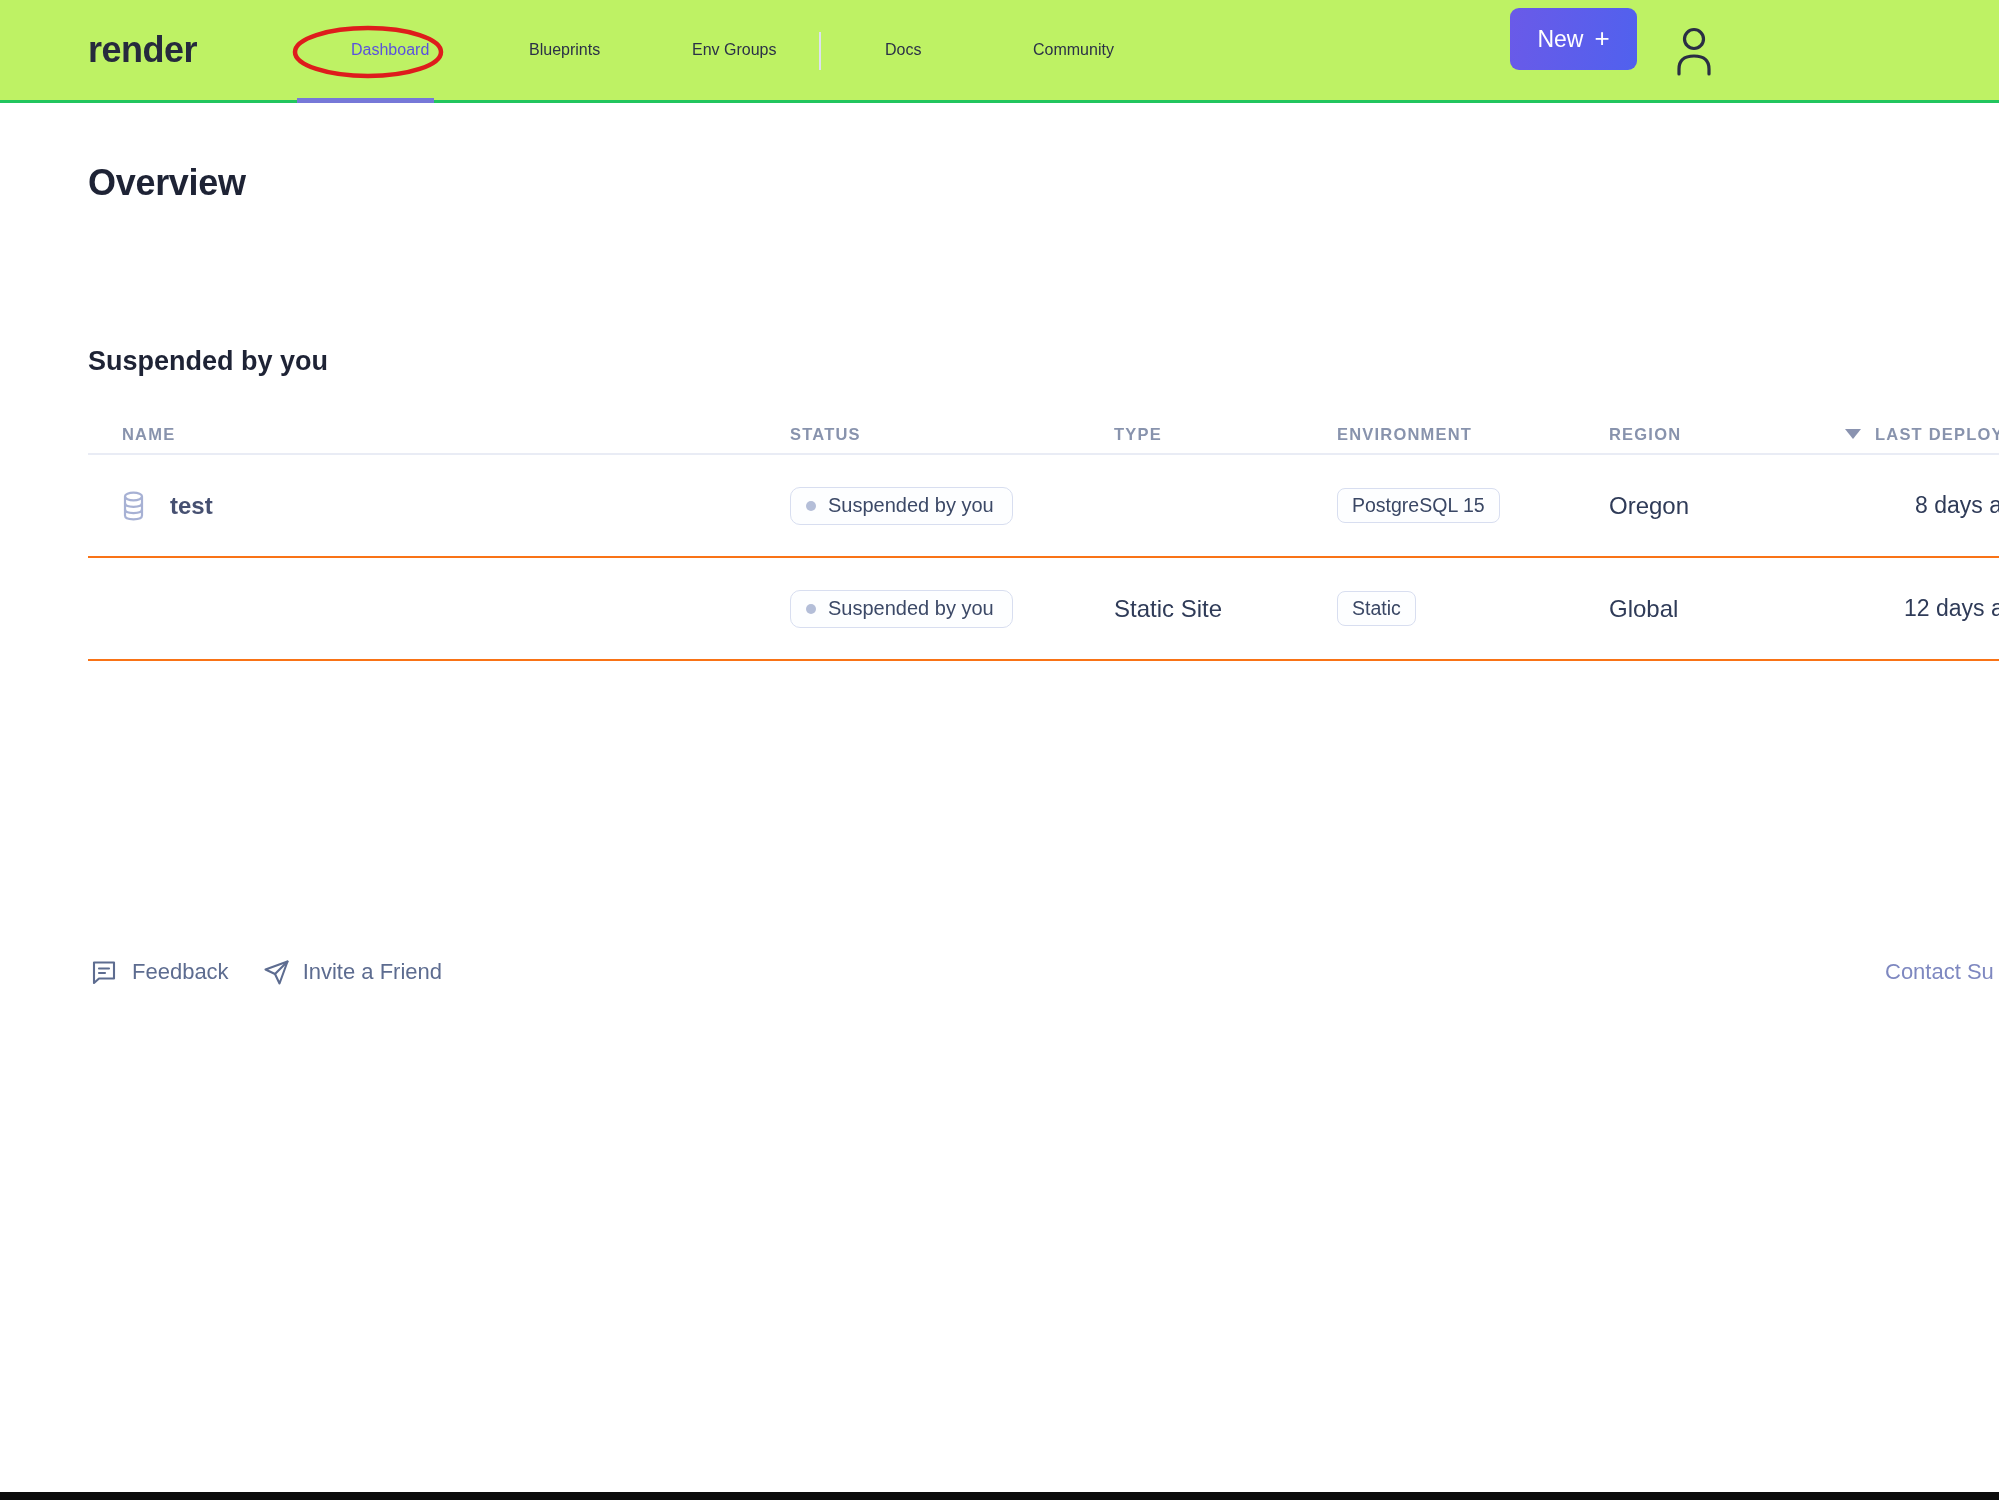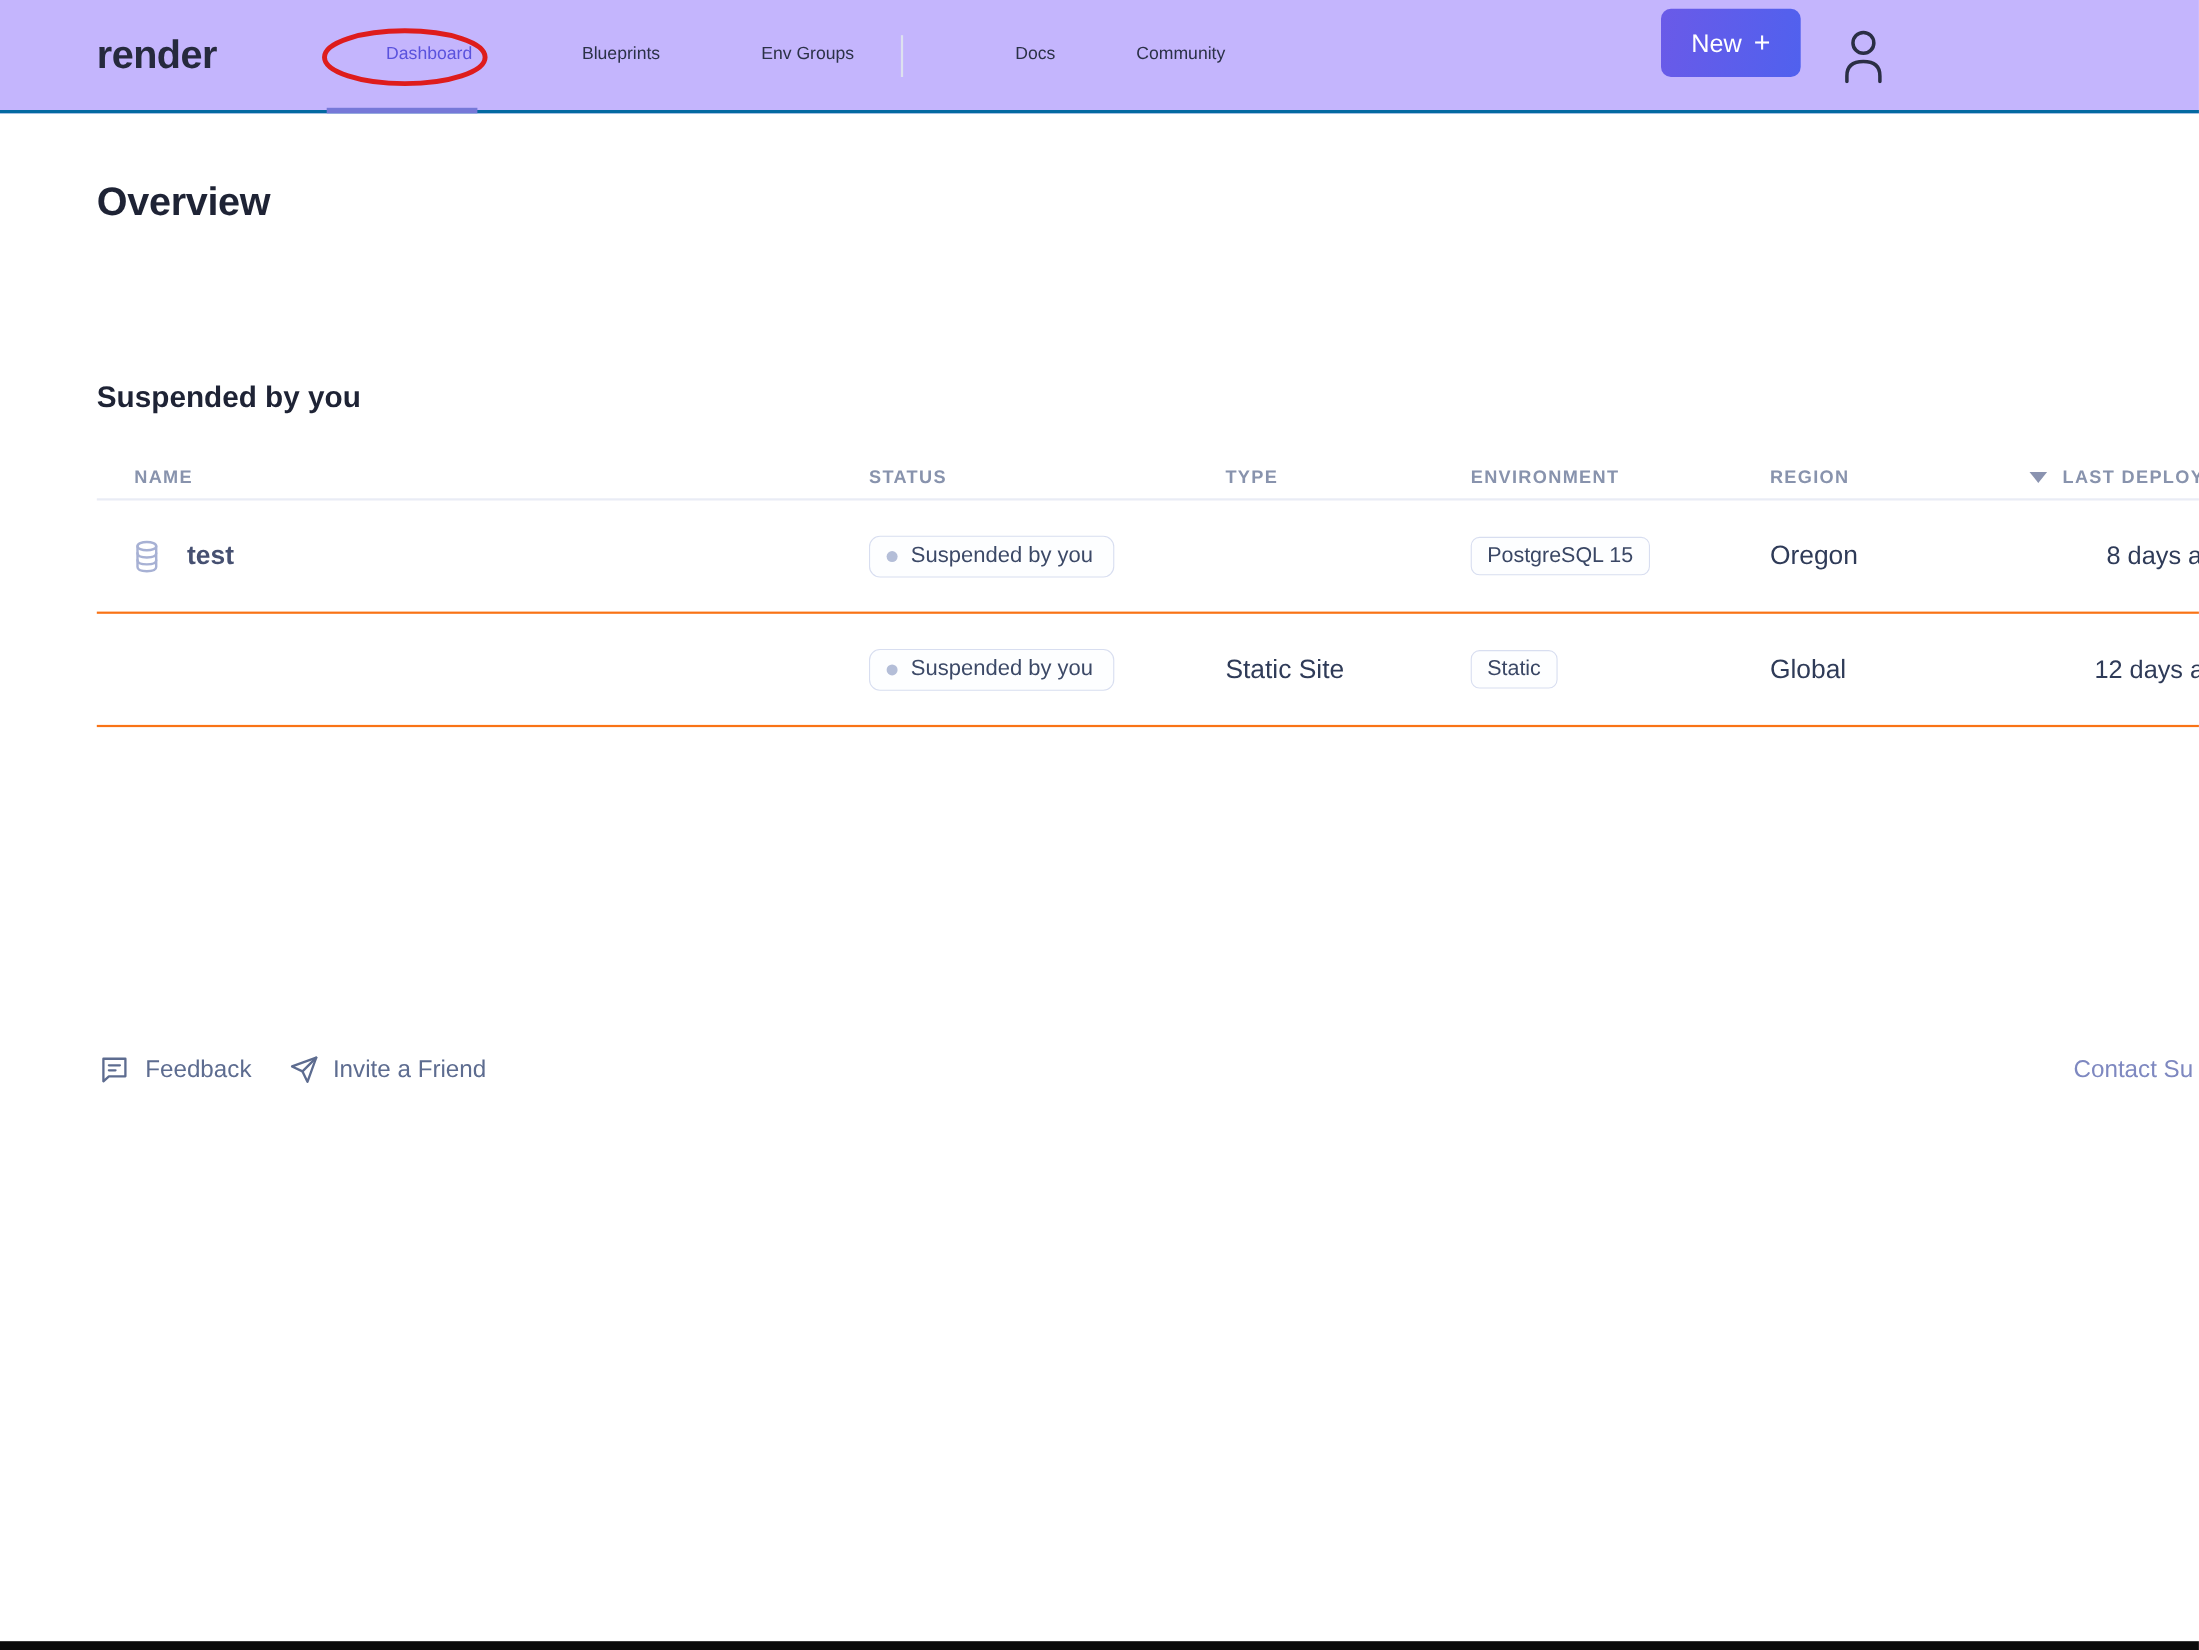--- a/index.html
+++ b/index.html
@@ -2,29 +2,29 @@
 <html><head>
 <meta charset="utf-8">
 <style>
   * { margin:0; padding:0; box-sizing:border-box; }
   html,body { width:1999px; height:1500px; overflow:hidden; background:#ffffff;
               font-family:"Liberation Sans", sans-serif; }
   .page { position:relative; width:1999px; height:1500px; background:#ffffff; }
 
   
   .header { position:absolute; left:0; top:0; width:1999px; height:103px;
-            border-bottom:3px solid #0369a1; background:#c4b5fd; }
+            border-bottom:3px solid #22c55e; background:#bef264; }
   .logo { position:absolute; left:88px; top:0; height:100px; display:flex; align-items:center;
           font-size:36px; font-weight:700; color:#262a3d; letter-spacing:-0.5px; cursor:pointer; }
   .nav-link { position:absolute; top:0; height:100px; display:flex; align-items:center;
               font-size:16px; font-weight:500; color:#2b3147; cursor:pointer; white-space:nowrap;margin-left:48px; }
   .nav-dashboard { left:303px; color:#5a52dd; }
   .nav-blueprints { left:481px; }
   .nav-envgroups { left:644px; }
-  .nav-docs { left:875px; }
+  .nav-docs { left:837px; }
   .nav-community { left:985px;text-align:center; }
   .nav-divider { position:absolute; left:819px; top:32px; width:2px; height:38px; background:#dde1ef; }
   .active-underline { position:absolute; left:297px; top:98px; width:137px; height:5px;
                       background:#7678d8; }
   .annotation-ellipse { position:absolute; left:290px; top:24px; width:156px; height:56px;
                         pointer-events:none; }
   .new-btn { position:absolute; left:1510px; top:8px; width:127px; height:62px;
              background:linear-gradient(100deg,#6a5ae8 0%,#5061ee 100%);
              border:none; border-radius:9px; color:#ffffff; font-size:23px; font-weight:500;
              display:flex; align-items:center; justify-content:center; gap:11px; cursor:pointer;

